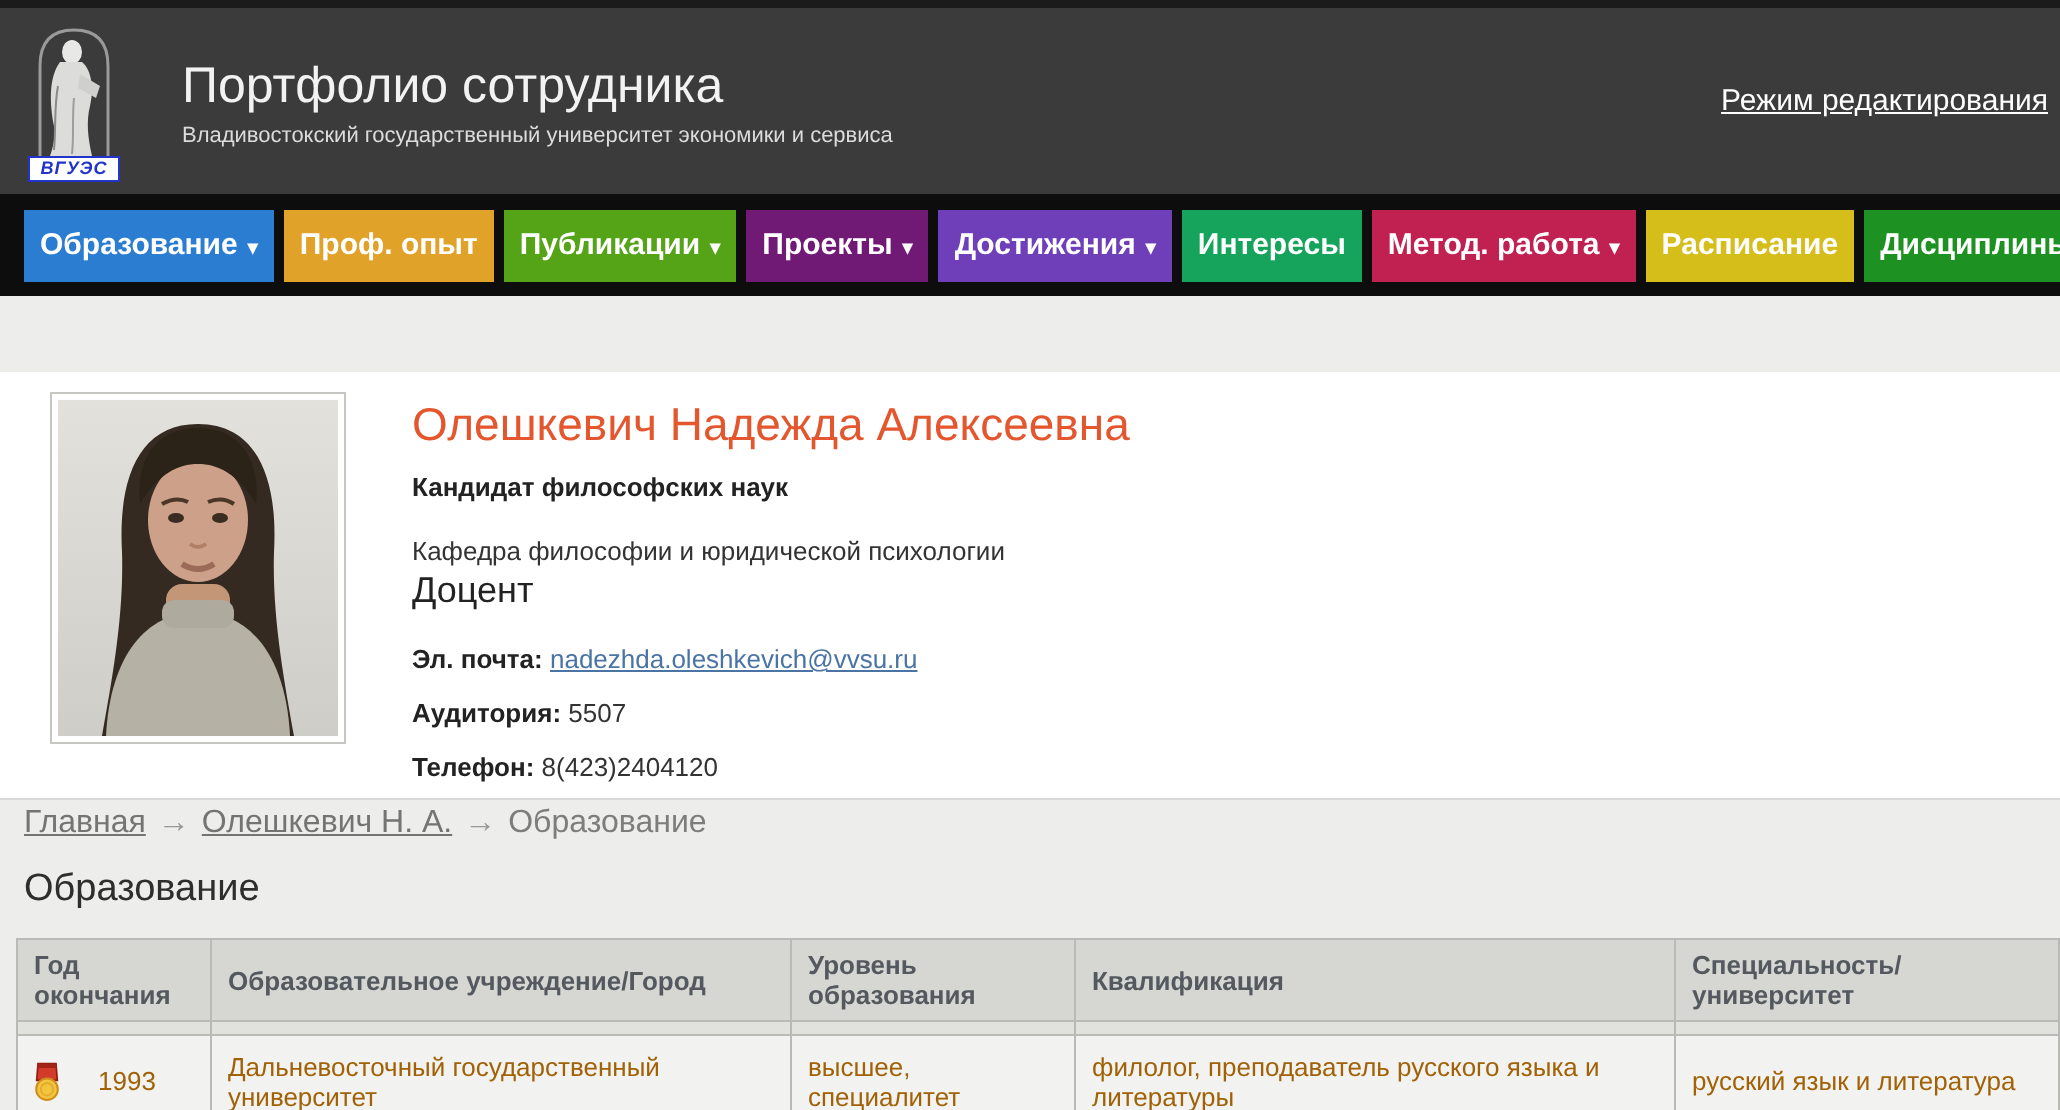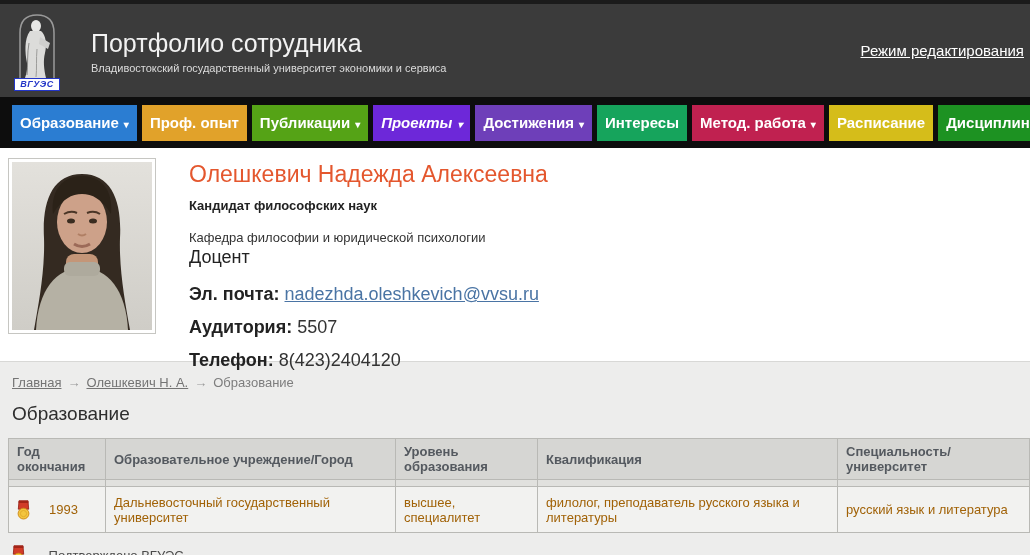--- a/index.html
+++ b/index.html
@@ -44,39 +44,39 @@
     flex:1 1 auto; height:36px; line-height:36px;
     color:#fff; font-size:15px; font-weight:bold;
     text-align:center; padding:0 8px; cursor:pointer;
     white-space:nowrap;
   }
   .caret { font-size:10px; margin-left:5px; }
   .caret::after { content:"▾"; }
   
   .profile {
     background:#fff; height:213px;
-    display:flex; padding:10px 12px 0 8px;
+    display:flex; padding:10px 12px 0 25px;margin-top:38px;
   }
   .photo-frame {
     flex:none; width:148px; height:176px;
     border:1px solid #c6c6c2; background:#fff; padding:3px;
   }
   .photo-frame svg { display:block; }
   .profile-info { margin-left:33px; padding-top:1px; }
   .profile-name { color:#e4572e; font-size:23px; font-weight:normal; margin:2px 0 10px; }
   .profile-degree { font-size:13px; font-weight:bold; color:#222; margin-bottom:17px; }
   .profile-dept { font-size:13px; color:#333; margin-bottom:2px; }
   .profile-position { font-size:18px; color:#222; margin-bottom:16px; }
-  .contact-line { font-size:18px; margin-bottom:12px; color:#333; }
+  .contact-line { font-size:13px; margin-bottom:12px; color:#333; }
   .contact-line b { color:#222; }
   .email-link { color:#4a74a4; text-decoration:underline; cursor:pointer; }
   
   .lower { border-top:1px solid #d8d8d6; }
   .breadcrumb {
-    padding:13px 12px 0 12px; font-size:13px; color:#7d7d7d;
+    padding:3px 12px 0 12px; font-size:16px; color:#7d7d7d;
   }
   .crumb-link { color:#747474; text-decoration:underline; cursor:pointer; }
   .crumb-sep { color:#999; margin:0 6px; }
   .crumb-current { color:#7d7d7d; }
   .section-title {
     margin:13px 12px 13px 12px; font-size:19px; font-weight:normal; color:#2e2e2e;
   }
   
   table.edu {
     border-collapse:collapse; table-layout:fixed;
@@ -121,21 +121,21 @@
     <div class="header-title">Портфолио сотрудника</div>
     <div class="header-subtitle">Владивостокский государственный университет экономики и сервиса</div>
   </div>
   <a class="edit-link">Режим редактирования</a>
 </div>
 
 <div class="nav">
   <div class="nav-btn" style="background-color: rgb(43, 125, 210);"><span>Образование</span><span class="caret"></span></div>
   <div class="nav-btn" style="background-color: rgb(225, 162, 42);"><span>Проф. опыт</span></div>
   <div class="nav-btn" style="background-color: rgb(85, 163, 22);"><span>Публикации</span><span class="caret"></span></div>
-  <div class="nav-btn" style="background-color: #6d28d9; font-style: italic;"><span>Проекты</span><span class="caret"></span></div>
+  <div class="nav-btn" style="background-color: #701a75;"><span>Проекты</span><span class="caret"></span></div>
   <div class="nav-btn" style="background-color: rgb(110, 63, 185);"><span>Достижения</span><span class="caret"></span></div>
   <div class="nav-btn" style="background-color: rgb(22, 164, 92);"><span>Интересы</span></div>
   <div class="nav-btn" style="background-color: rgb(192, 33, 80);"><span>Метод. работа</span><span class="caret"></span></div>
   <div class="nav-btn" style="background-color: rgb(213, 189, 26);"><span>Расписание</span></div>
   <div class="nav-btn" style="background-color: rgb(29, 146, 34);"><span>Дисциплины</span></div>
 
 </div>
 
 <div class="profile">
   <div class="photo-frame">

